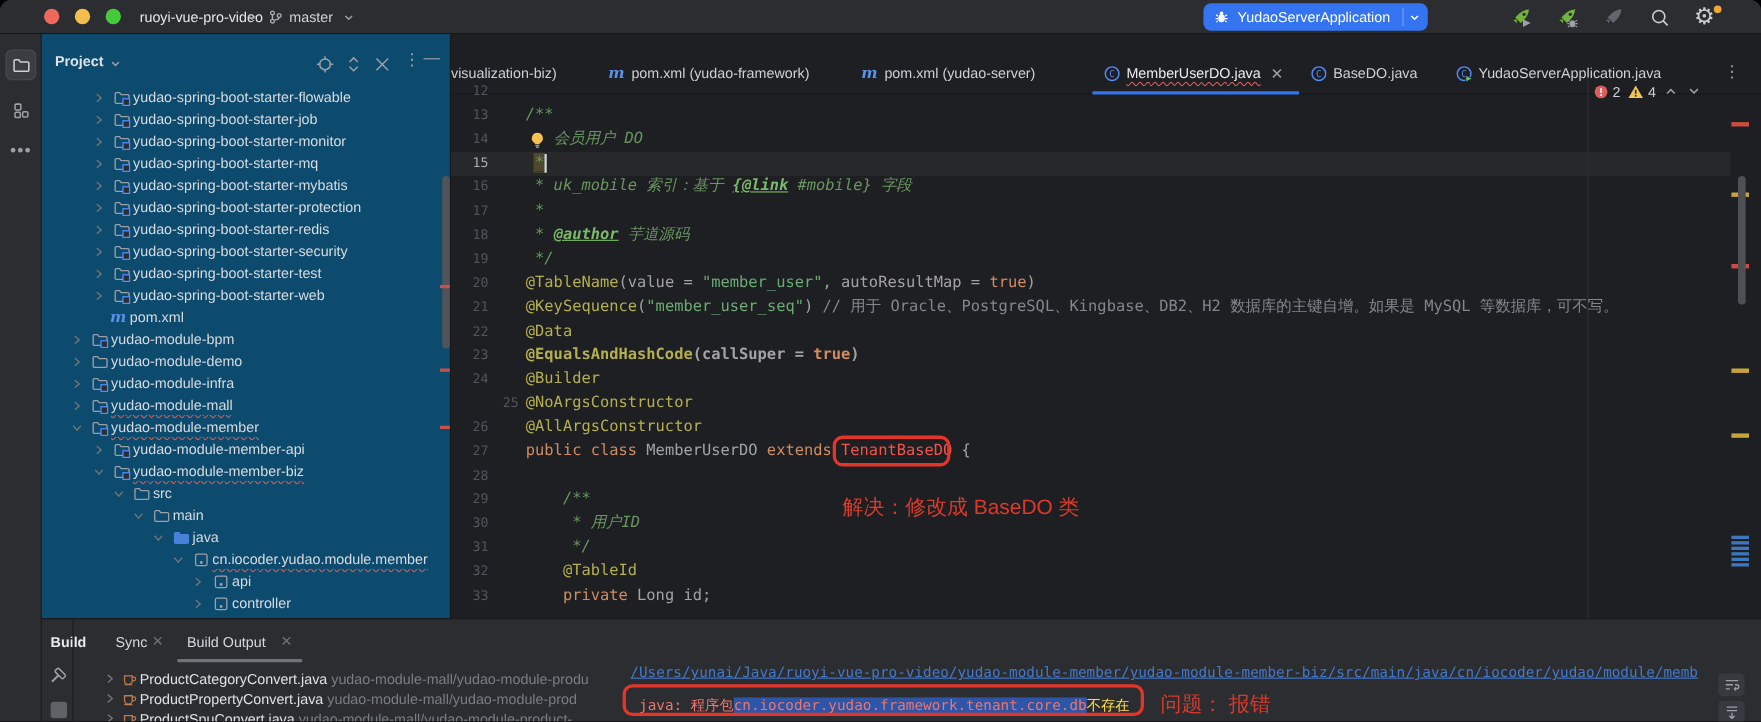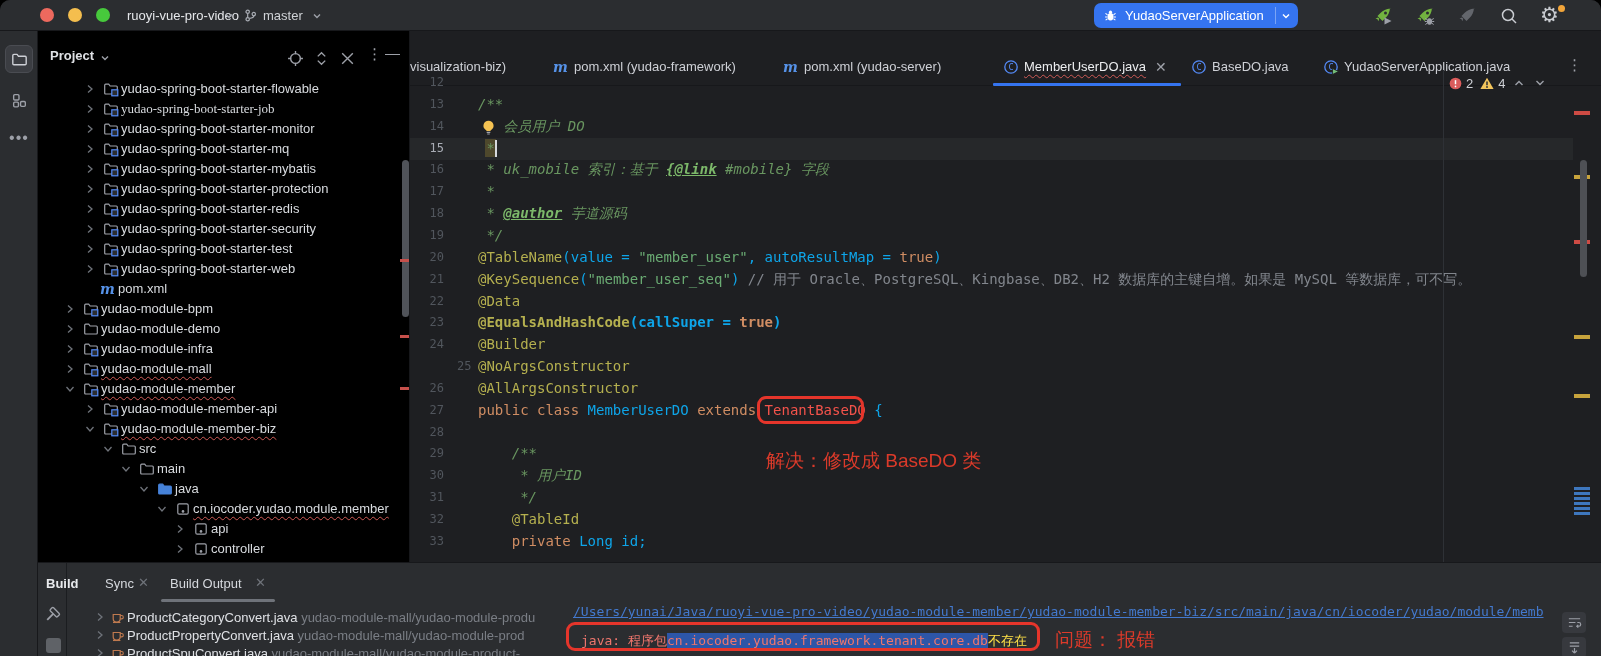--- a/index.html
+++ b/index.html
@@ -6,21 +6,21 @@
   html,body { width:1601px; height:656px; background:#000; }
   body { font-family:"Liberation Sans", sans-serif; }
   .window { position:absolute; left:0; top:0; width:1601px; height:656px; background:#1E1F22; border-radius:10px 10px 0 0; overflow:hidden; color:#DFE1E5; font-size:13px; }
   .titlebar { position:absolute; left:0; top:0; width:1601px; height:31px; background:#2B2D30; border-bottom:1px solid #17181B; }
   .dot { position:absolute; top:8px; width:14px; height:14px; border-radius:50%; }
   .tb-text { position:absolute; top:8px; color:#E5E7EA; }
   .chev { position:absolute; width:10px; height:10px; }
   .stripe { position:absolute; left:0; top:31px; width:38px; height:625px; background:#2B2D30; border-right:1px solid #17181B; }
   .stripe-btn { position:absolute; left:5px; width:28px; height:28px; border-radius:6px; display:flex; align-items:center; justify-content:center; }
   .stripe-btn.sel { background:#3B3D42; border:1px solid #4A4C52; }
-  .ppanel { position:absolute; left:38px; top:31px; width:372px; height:531px; background:#000000; border-right:1px solid #17181B; overflow:hidden; }
+  .ppanel { position:absolute; left:38px; top:31px; width:372px; height:531px; background:#0c4a6e; border-right:1px solid #17181B; overflow:hidden; }
   .ppanel-header { position:absolute; left:0; top:0; width:100%; height:44px; }
   .ppanel-title { position:absolute; left:12px; top:17px; font-weight:bold; color:#DFE1E5; }
   .hicon { position:absolute; top:19px; width:17px; height:17px; color:#9DA0A8; }
   .trow { position:absolute; height:20px; width:100%; display:flex; align-items:center; }
   .trow .chevi { position:absolute; width:14px; height:14px; top:3px; }
   .trow .ticon { position:absolute; width:16px; height:16px; top:2px; }
   .trow .tlabel { position:absolute; top:2px; color:#D8DBDF; white-space:nowrap; }
   .squig { text-decoration: underline wavy #CF5B56 1px; text-underline-offset:3px; }
   .pscroll { position:absolute; left:364px; top:129px; width:7px; height:157px; background:#505359; border-radius:4px; }
   .pmark { position:absolute; left:362px; width:15px; height:3px; background:#C6504B; }
@@ -33,21 +33,21 @@
   .underline-active { position:absolute; left:583px; top:36px; width:188px; height:3px; background:#3574F0; border-radius:1px; }
   .kebab { position:absolute; color:#9DA0A8; font-size:15px; }
   .curline { position:absolute; left:0; top:106.5px; width:1163px; height:22px; background:#26282A; }
   .guide { position:absolute; left:1033px; top:39px; width:1px; height:492px; background:#2E3136; }
   .gut { position:absolute; left:0; width:34px; text-align:right; font:12px/21.85px "DejaVu Sans Mono", monospace; color:#51565D; }
   .gut.cur { color:#A9ADB5; }
   .cl { position:absolute; left:68px; white-space:pre; font:14px/21.85px "DejaVu Sans Mono", monospace; color:#BCBEC4; }
   .tk-k{color:#D08D63} .tk-an{color:#B5B04F} .tk-s{color:#6AAB73}
   .tk-d{color:#699660;font-style:italic}
   .tk-dt{color:#7CB86A;font-style:italic;font-weight:bold;text-decoration:underline}
-  .tk-c{color:#82868D} .tk-p{color:#0ea5e9} .tk-e{color:#F4534B}
+  .tk-c{color:#82868D} .tk-p{color:#a3a3a3} .tk-e{color:#F4534B}
   .tk-hl{background:#4E482C; box-shadow:0 0 0 1px #4E482C;}
   .caret { position:absolute; left:85px; top:109px; width:2px; height:17px; background:#D6D9DE; }
   .bulb { position:absolute; left:70px; top:88px; width:17px; height:17px; }
   .redbox { position:absolute; border:3px solid #E5352B; border-radius:9px; }
   .rednote { position:absolute; color:#DB3A2A; font-size:19px; white-space:pre; }
   .inspect { position:absolute; left:1039px; top:43px; height:18px; display:flex; align-items:center; gap:7px; color:#CED0D6; font-size:13px; }
   .emark { position:absolute; left:1164px; width:16px; height:3.5px; }
   .escroll { position:absolute; left:1170px; top:129px; width:7px; height:117px; background:#4E5055; border-radius:4px; }
   .bpanel { position:absolute; left:38px; top:562px; width:1563px; height:94px; background:#2B2D30; border-top:1px solid #17181B; overflow:hidden; }
   .bp-title { position:absolute; left:8px; top:13px; font-weight:bold; color:#E8EAED; }
@@ -168,21 +168,21 @@
             </svg>
           </span>
           <span class="ticon" style="left:65px">
             <svg width="16" height="16" viewBox="0 0 16 16">
               <path d="M1.7 4.2c0-.6.4-1 1-1h3l1.4 1.8h6.2c.6 0 1 .4 1 1v6c0 .6-.4 1-1 1H2.7c-.6 0-1-.4-1-1z" fill="none" stroke="#9DA0A8" stroke-width="1.2" stroke-linejoin="round"></path>
               <rect x="8.8" y="8.8" width="6" height="6" fill="#2B2D30" stroke="#548AF7" stroke-width="1.2"></rect>
             </svg>
           </span>
           <span class="tlabel" style="left:83px">yudao-spring-boot-starter-flowable</span>
         </div>
-        <div class="trow" style="top: 68px; font-family: Liberation Serif, serif;">
+        <div class="trow" style="top: 68px;">
           <span class="chevi" style="left:45px">
             <svg width="14" height="14" viewBox="0 0 14 14">
               <path d="M5 3.5l4 3.5-4 3.5" stroke="#6F737A" fill="none" stroke-width="1.3"></path>
             </svg>
           </span>
           <span class="ticon" style="left:65px">
             <svg width="16" height="16" viewBox="0 0 16 16">
               <path d="M1.7 4.2c0-.6.4-1 1-1h3l1.4 1.8h6.2c.6 0 1 .4 1 1v6c0 .6-.4 1-1 1H2.7c-.6 0-1-.4-1-1z" fill="none" stroke="#9DA0A8" stroke-width="1.2" stroke-linejoin="round"></path>
               <rect x="8.8" y="8.8" width="6" height="6" fill="#2B2D30" stroke="#548AF7" stroke-width="1.2"></rect>
             </svg>

